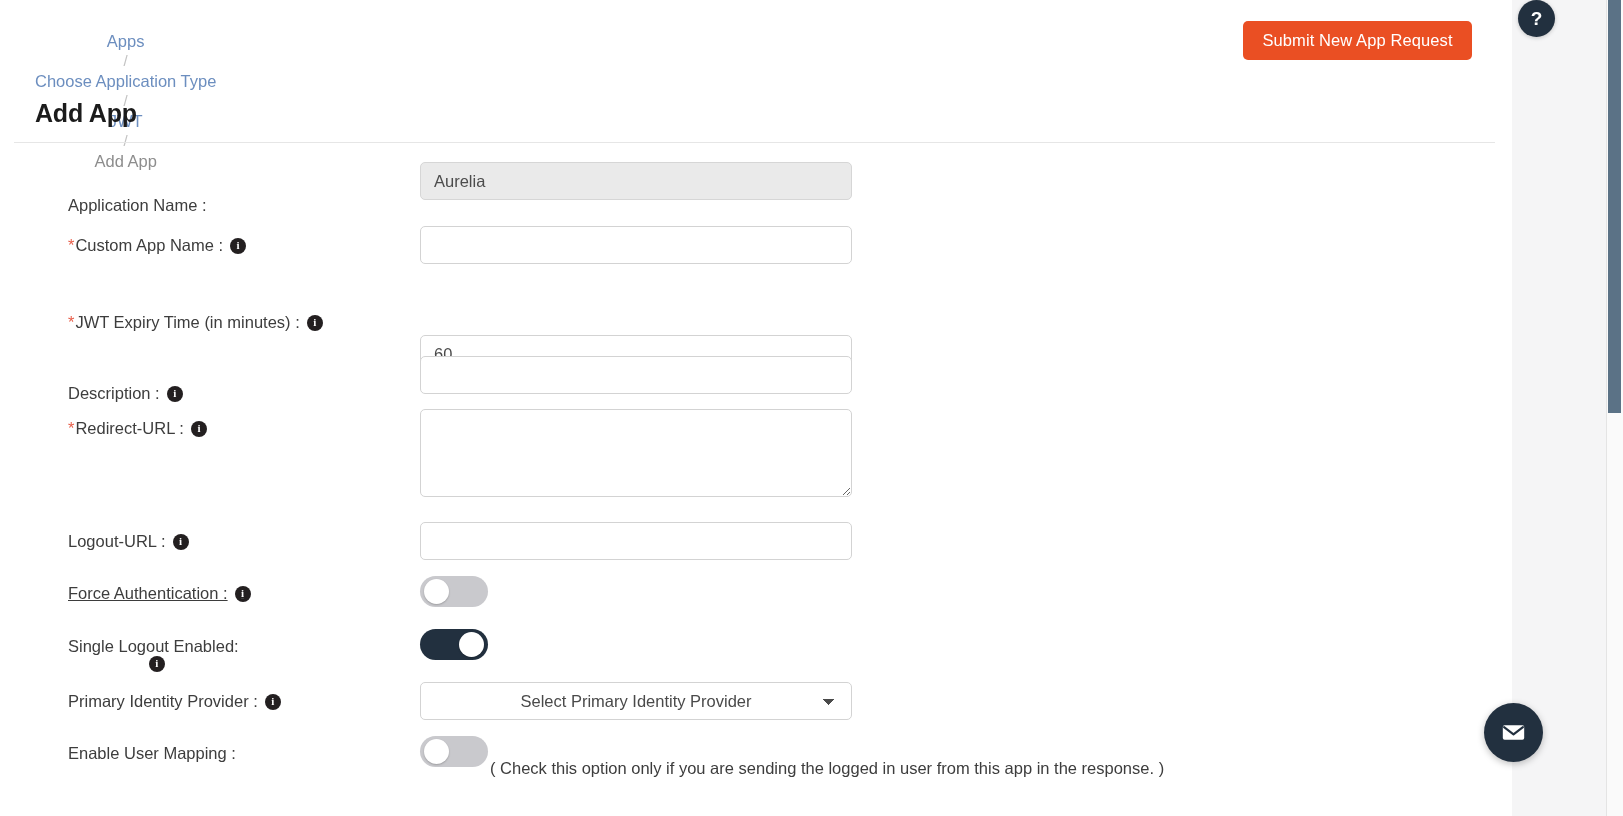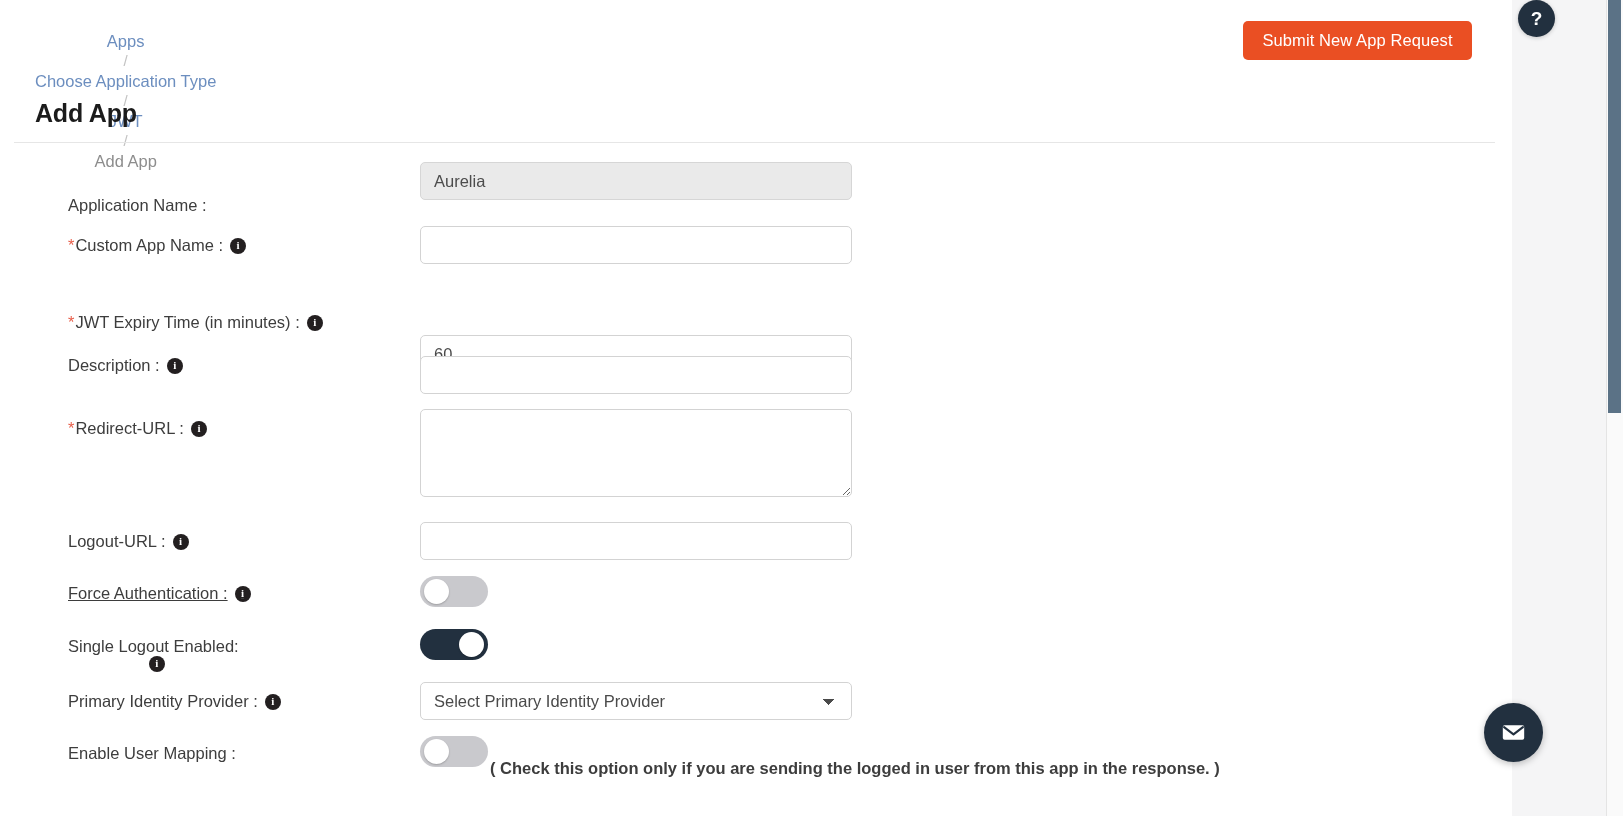--- a/index.html
+++ b/index.html
@@ -159,20 +159,21 @@
     -webkit-appearance: none;
     background-image:
       linear-gradient(45deg, transparent 50%, #4a4a4a 50%),
       linear-gradient(135deg, #4a4a4a 50%, transparent 50%);
     background-position:
       calc(100% - 22px) calc(50% + 1px),
       calc(100% - 16px) calc(50% + 1px);
     background-size: 6px 6px, 6px 6px;
     background-repeat: no-repeat;
     cursor: pointer;
+    text-align: center;
   }
 
   
   .toggle {
     position: absolute;
     left: 420px;
     width: 68px;
     height: 31px;
     border-radius: 16px;
     background: #c9c9cd;
@@ -303,21 +304,21 @@
           <span class="req">*</span>
           <span>JWT Expiry Time (in minutes) :</span>
           <span class="info-icon">
               <i>i</i>
             </span>
         </div>
         <input class="field" style="top: 0px; margin-top: 32px;" value="60">
       </div>
 
       <div class="row" style="top:356px;">
-        <div class="label" style="top:0;">
+        <div class="label" style="top:28px;">
           <span>Description :</span>
           <span class="info-icon">
               <i>i</i>
             </span>
         </div>
         <input class="field" style="top: 0px;" value="">
       </div>
 
       <div class="row" style="top:409px;">
         <div class="label" style="top:10px;">
@@ -376,21 +377,21 @@
         </select>
       </div>
 
       <div class="row" style="top:736px;">
         <div class="label" style="top:8px;">
           <span>Enable User Mapping :</span>
         </div>
         <div class="toggle" style="top:0;">
           <div class="knob"></div>
         </div>
-        <div class="helper-text" style="left:490px; top:23px;font-weight:bold;">( Check this option only if you are sending the logged in user from this app in the response. )</div>
+        <div class="helper-text" style="left:490px; top:23px;">( Check this option only if you are sending the logged in user from this app in the response. )</div>
       </div>
 
     </div>
   </div>
 
   <div class="gutter"></div>
 
   <div class="help-fab">?</div>
 
   <div class="chat-fab">

